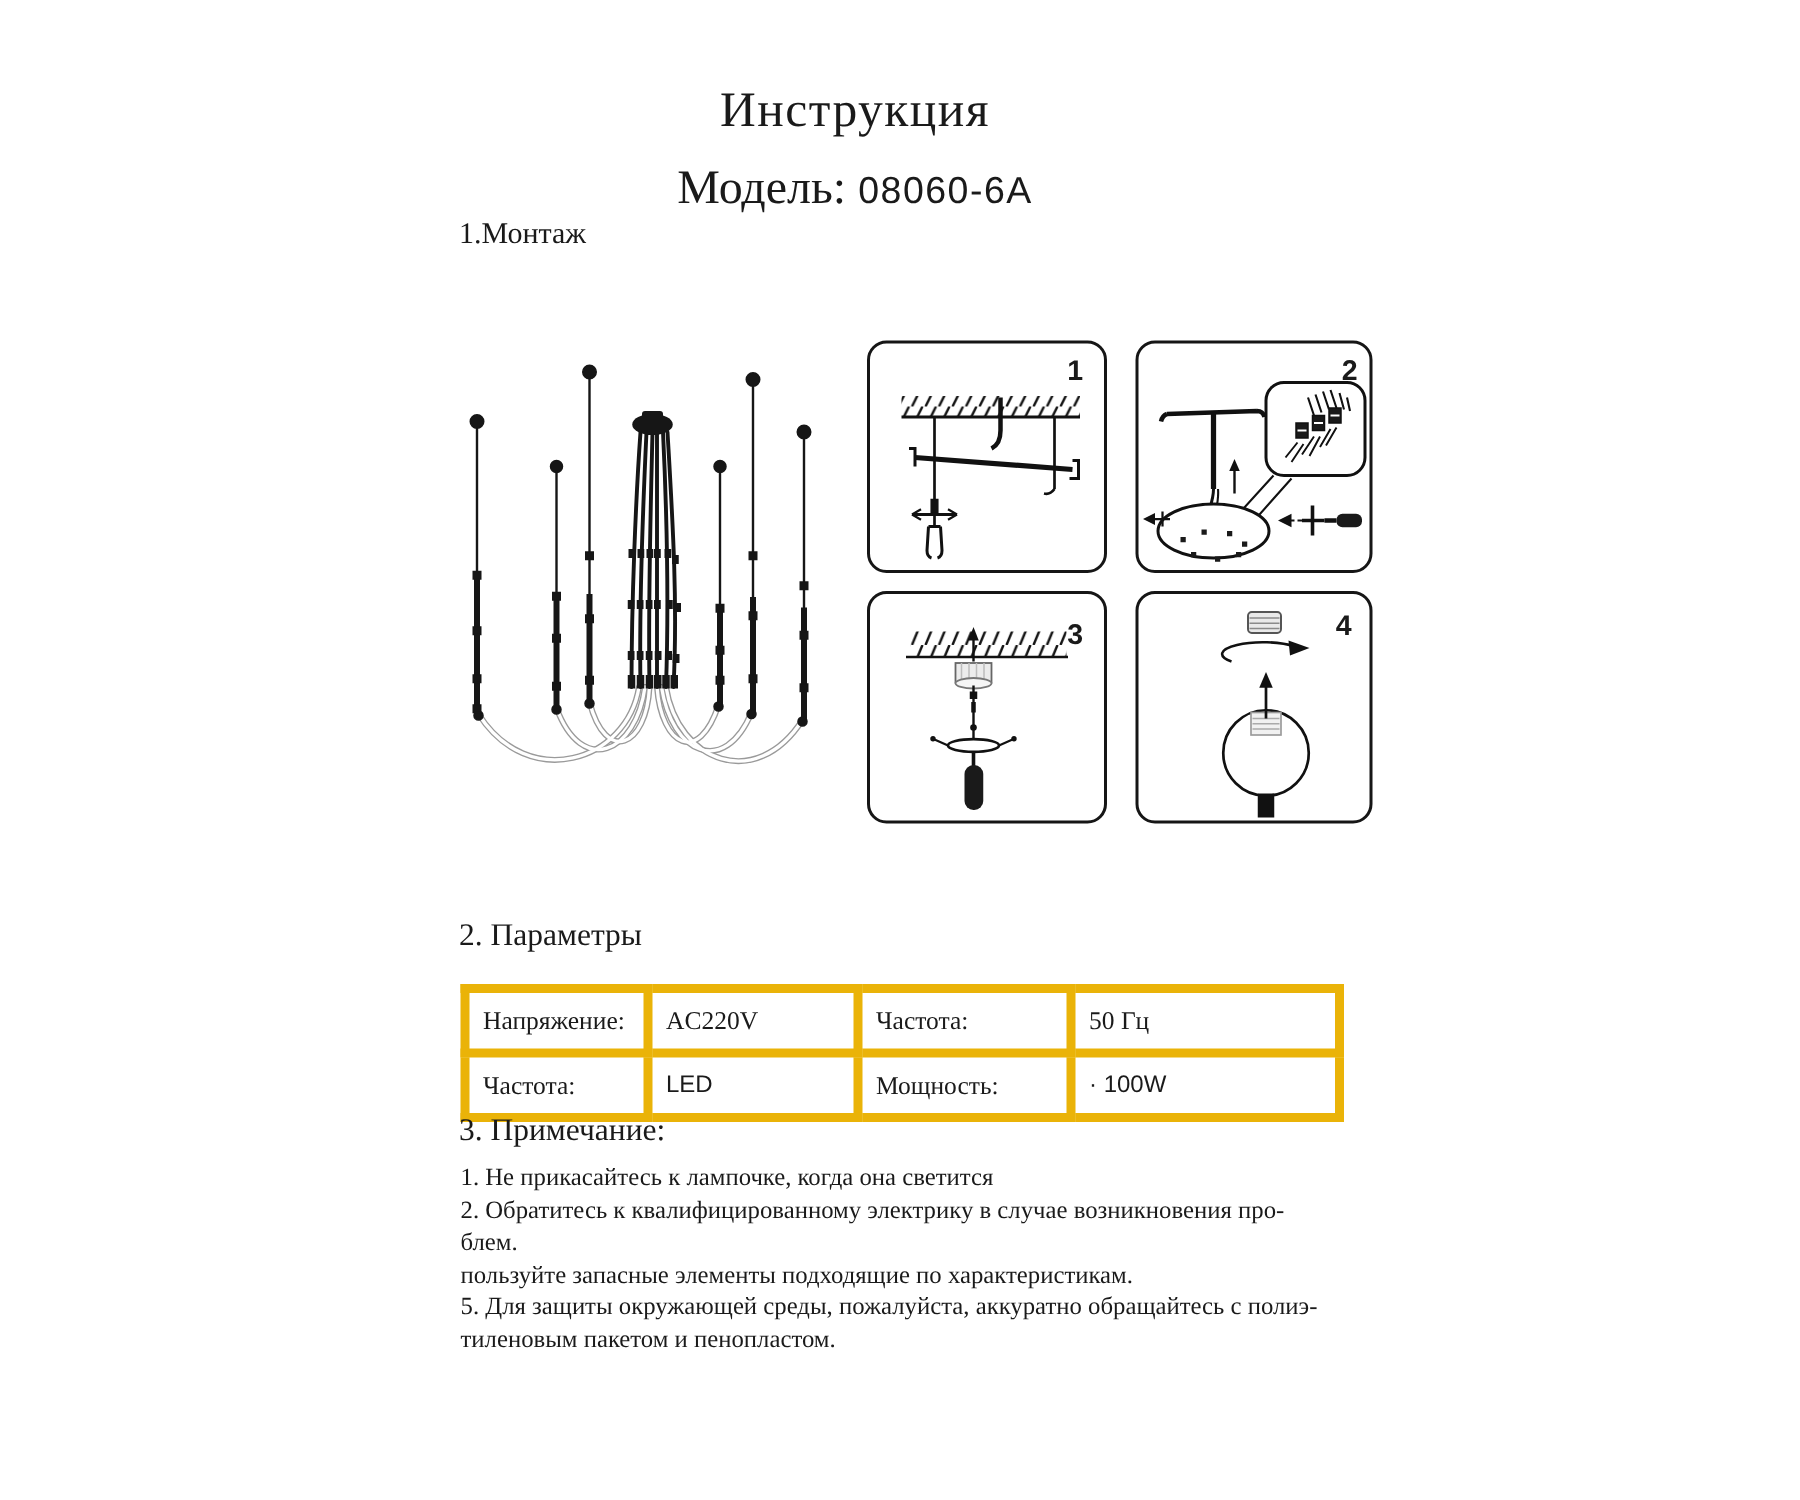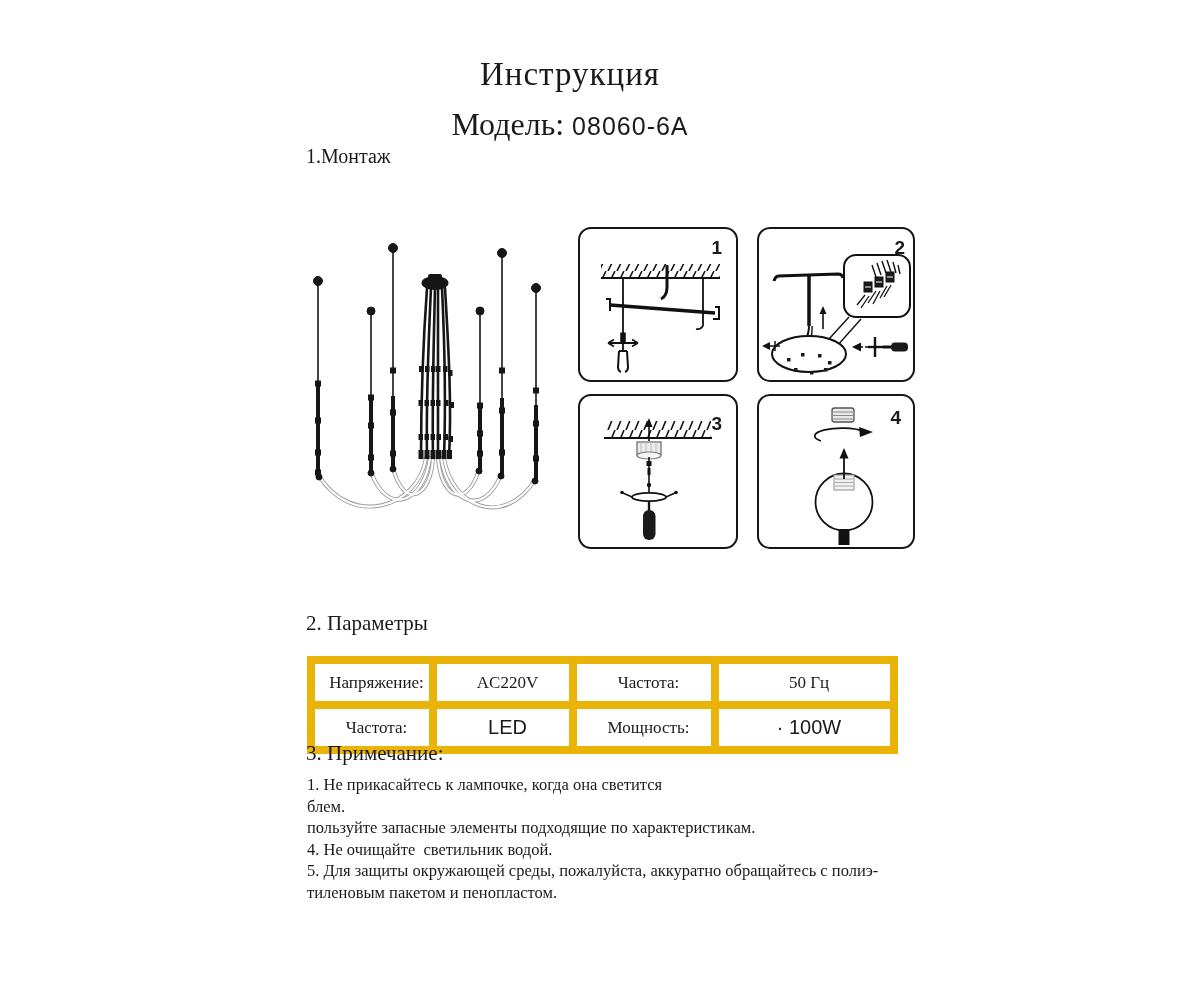--- a/index.html
+++ b/index.html
@@ -21,23 +21,23 @@
   .stepnum{position:absolute;font-family:"Liberation Sans", sans-serif;font-weight:bold;font-size:19px;}
   .p1 .stepnum{right:14px;top:8px;}
   .p2 .stepnum{right:8px;top:8px;}
   .p3 .stepnum{right:14px;top:17px;}
   .p4 .stepnum{right:12px;top:11px;}
   .panel svg{position:absolute;left:0;top:0;}
   .chandelier{left:280px;top:230px;}
   .ptable-wrap{left:307px;top:656px;}
   table.ptable{border-collapse:collapse;table-layout:fixed;width:583px;
                font-size:17px;color:#1a1a1a;}
-  table.ptable td{border:8px solid #eab308;height:37px;padding:0 0 0 9px;vertical-align:middle;text-align:center;}
+  table.ptable td{border:6px solid #eab308;height:37px;padding:0 0 0 9px;vertical-align:middle;}
   table.ptable td.mid{border-left:3px solid #1c1c1c;margin-top:33px;}
-  td.sans{font-family:"Liberation Sans", sans-serif;font-size:20px;}
+  td.sans{font-family:"Liberation Sans", sans-serif;font-size:16px;}
   td.led{padding-left:19px;}
   .notes{left:307px;top:774px;width:640px;font-size:16.5px;line-height:21.6px;}
   .note-line{white-space:pre-wrap;}
 </style>
 </head>
 <body>
 
 <div class="page">
 
   <div class="abs title">Инструкция</div>
@@ -323,20 +323,20 @@
         <td class="sans">· 100W</td>
       </tr>
     </tbody>
       </table>
   </div>
 
   <div class="abs h-notes">3. Примечание:</div>
 
   <div class="abs notes">
     <div class="note-line">1. Не прикасайтесь к лампочке, когда она светится</div>
+    <div class="note-line">2. Обратитесь к квалифицированному электрику в случае возникновения про-</div>
     <div class="note-line">блем.</div>
     <div class="note-line">пользуйте запасные элементы подходящие по характеристикам.</div>
-    <div class="note-line">4. Не очищайте  светильник водой.</div>
     <div class="note-line">5. Для защиты окружающей среды, пожалуйста, аккуратно обращайтесь с полиэ-</div>
     <div class="note-line">тиленовым пакетом и пенопластом.</div>
   </div>
 
 </div>
 
 </body></html>

